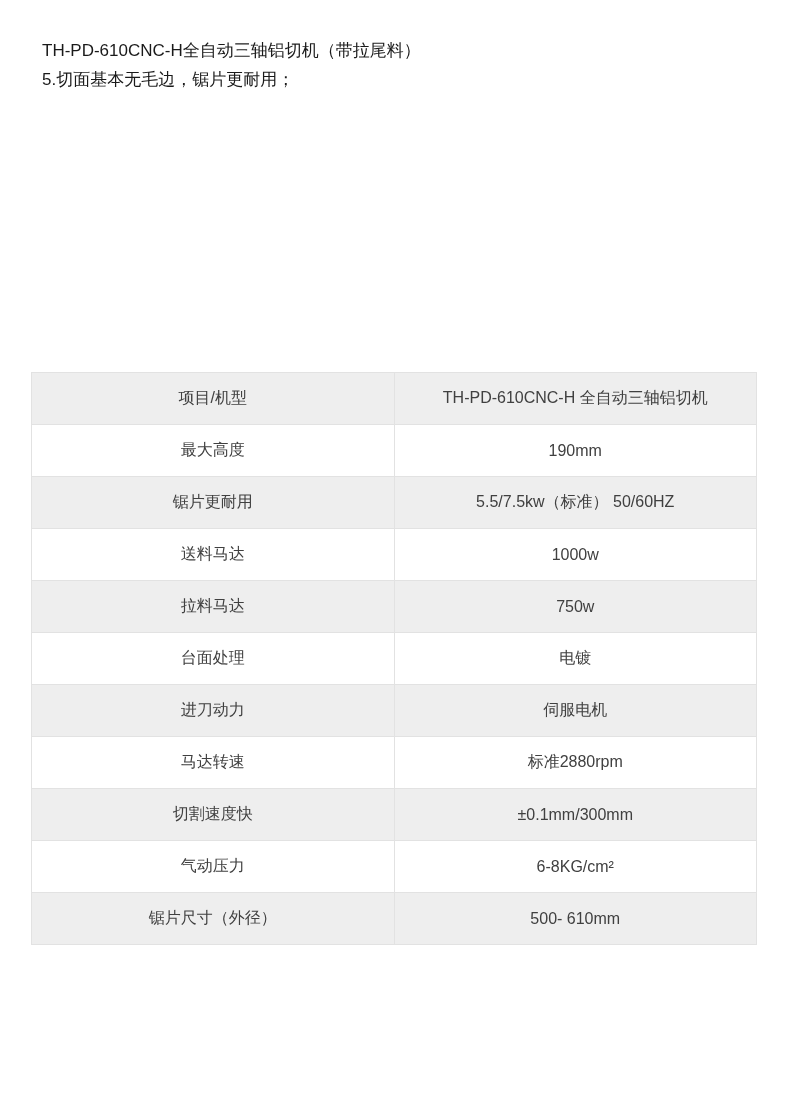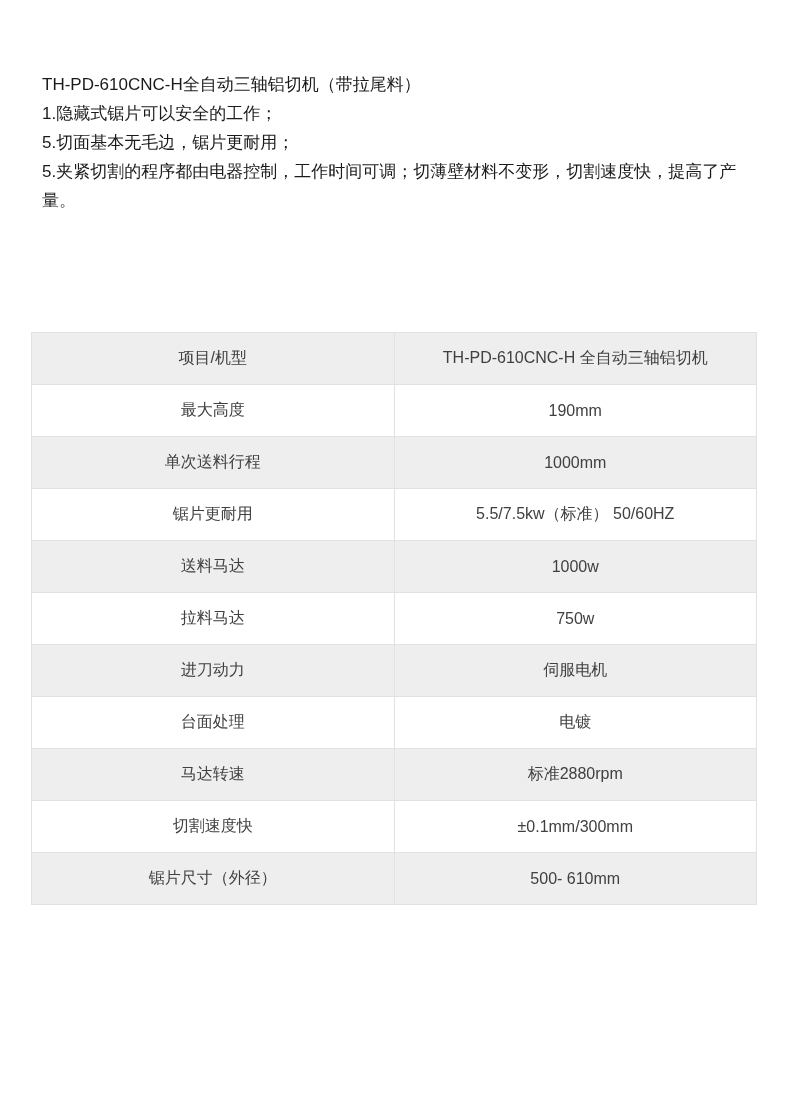--- a/index.html
+++ b/index.html
@@ -10,22 +10,22 @@
   body {
     width: 790px;
     height: 1119px;
     font-family: "Liberation Sans", "DejaVu Sans", sans-serif;
     position: relative;
     overflow: hidden;
   }
   
   .intro {
     box-sizing: border-box;
-    height: 332px;           
-    padding: 70px 40px 0 42px;
+    height: 372px;           
+    padding: 36px 40px 0 42px;
     font-size: 17px;
     line-height: 29px;
     color: #1a1a1a;
   }
   .intro p {
     margin: 0;
   }
   
   .spec-table {
     width: 726px;
@@ -51,67 +51,65 @@
   }
   .spec-table tbody tr:nth-child(even) td {
     background: #eeeeee;
   }
 </style>
 </head>
 <body>
 
 <div class="intro">
   <p>TH-PD-610CNC-H全自动三轴铝切机（带拉尾料）</p>
-  <p>1.隐藏式锯片可以安全的工作；</p>
   <p>5.切面基本无毛边，锯片更耐用；</p>
-  <p>5.夹紧切割的程序都由电器控制，工作时间可调；切薄壁材料不变形，切割速度快，提高了产量。</p>
 </div>
 
 <table class="spec-table">
   <thead>
     <tr>
       <th>项目/机型</th>
       <th>TH-PD-610CNC-H 全自动三轴铝切机</th>
     </tr>
   </thead>
   <tbody>
     <tr>
       <td>最大高度</td>
       <td>190mm</td>
     </tr>
     <tr>
-      <td>单次送料行程</td>
-      <td>1000mm</td>
-    </tr>
-    <tr>
       <td>锯片更耐用</td>
       <td>5.5/7.5kw（标准） 50/60HZ</td>
     </tr>
     <tr>
       <td>送料马达</td>
       <td>1000w</td>
     </tr>
     <tr>
       <td>拉料马达</td>
       <td>750w</td>
     </tr>
     <tr>
+      <td>台面处理</td>
+      <td>电镀</td>
+    </tr>
+    <tr>
       <td>进刀动力</td>
       <td>伺服电机</td>
-    </tr>
-    <tr>
-      <td>台面处理</td>
-      <td>电镀</td>
     </tr>
     <tr>
       <td>马达转速</td>
       <td>标准2880rpm</td>
     </tr>
     <tr>
       <td>切割速度快</td>
       <td>±0.1mm/300mm</td>
     </tr>
     <tr>
+      <td>气动压力</td>
+      <td>6-8KG/cm²</td>
+    </tr>
+    <tr>
       <td>锯片尺寸（外径）</td>
       <td>500- 610mm</td>
     </tr>
   </tbody>
 </table>
 
 </body></html>

